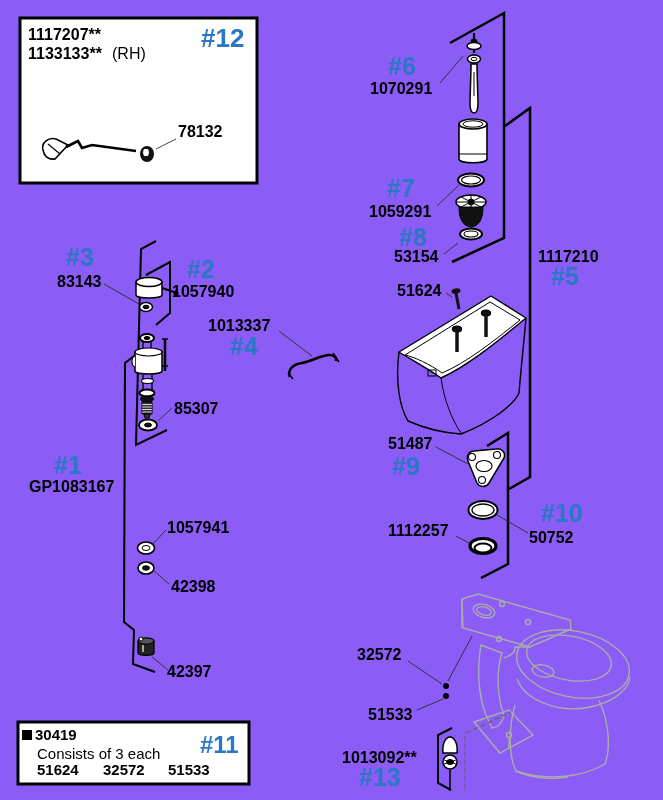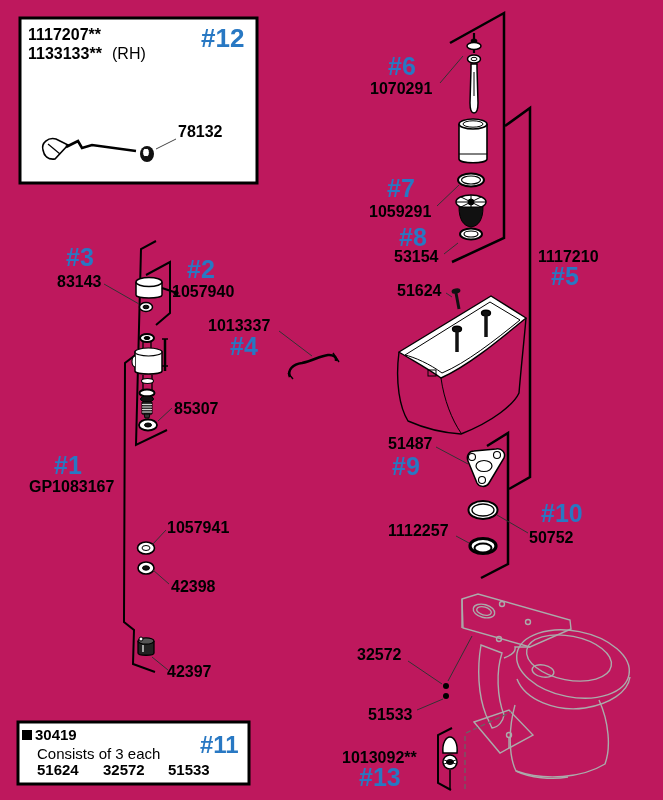--- a/index.html
+++ b/index.html
@@ -1,16 +1,16 @@
 <!DOCTYPE html>
 <html><head>
 <meta charset="utf-8">
 <style>
   html,body{margin:0;padding:0;background:#fff;}
-  .canvas{position:relative;width:663px;height:800px;background:#be185d;overflow:hidden;
+  .canvas{position:relative;width:663px;height:800px;background:#8b5cf6;overflow:hidden;
           font-family:"Liberation Sans",sans-serif;}
   svg text{font-family:"Liberation Sans",sans-serif;font-weight:bold;fill:#000;}
   svg text.blue{fill:#2878C3;}
   svg text.reg{font-weight:normal;}
   .pn{font-size:16px;}
   .ref{font-size:25px;}
   .ref-big{font-size:26px;}
   .note{font-size:15px;}
 </style>
 </head>

